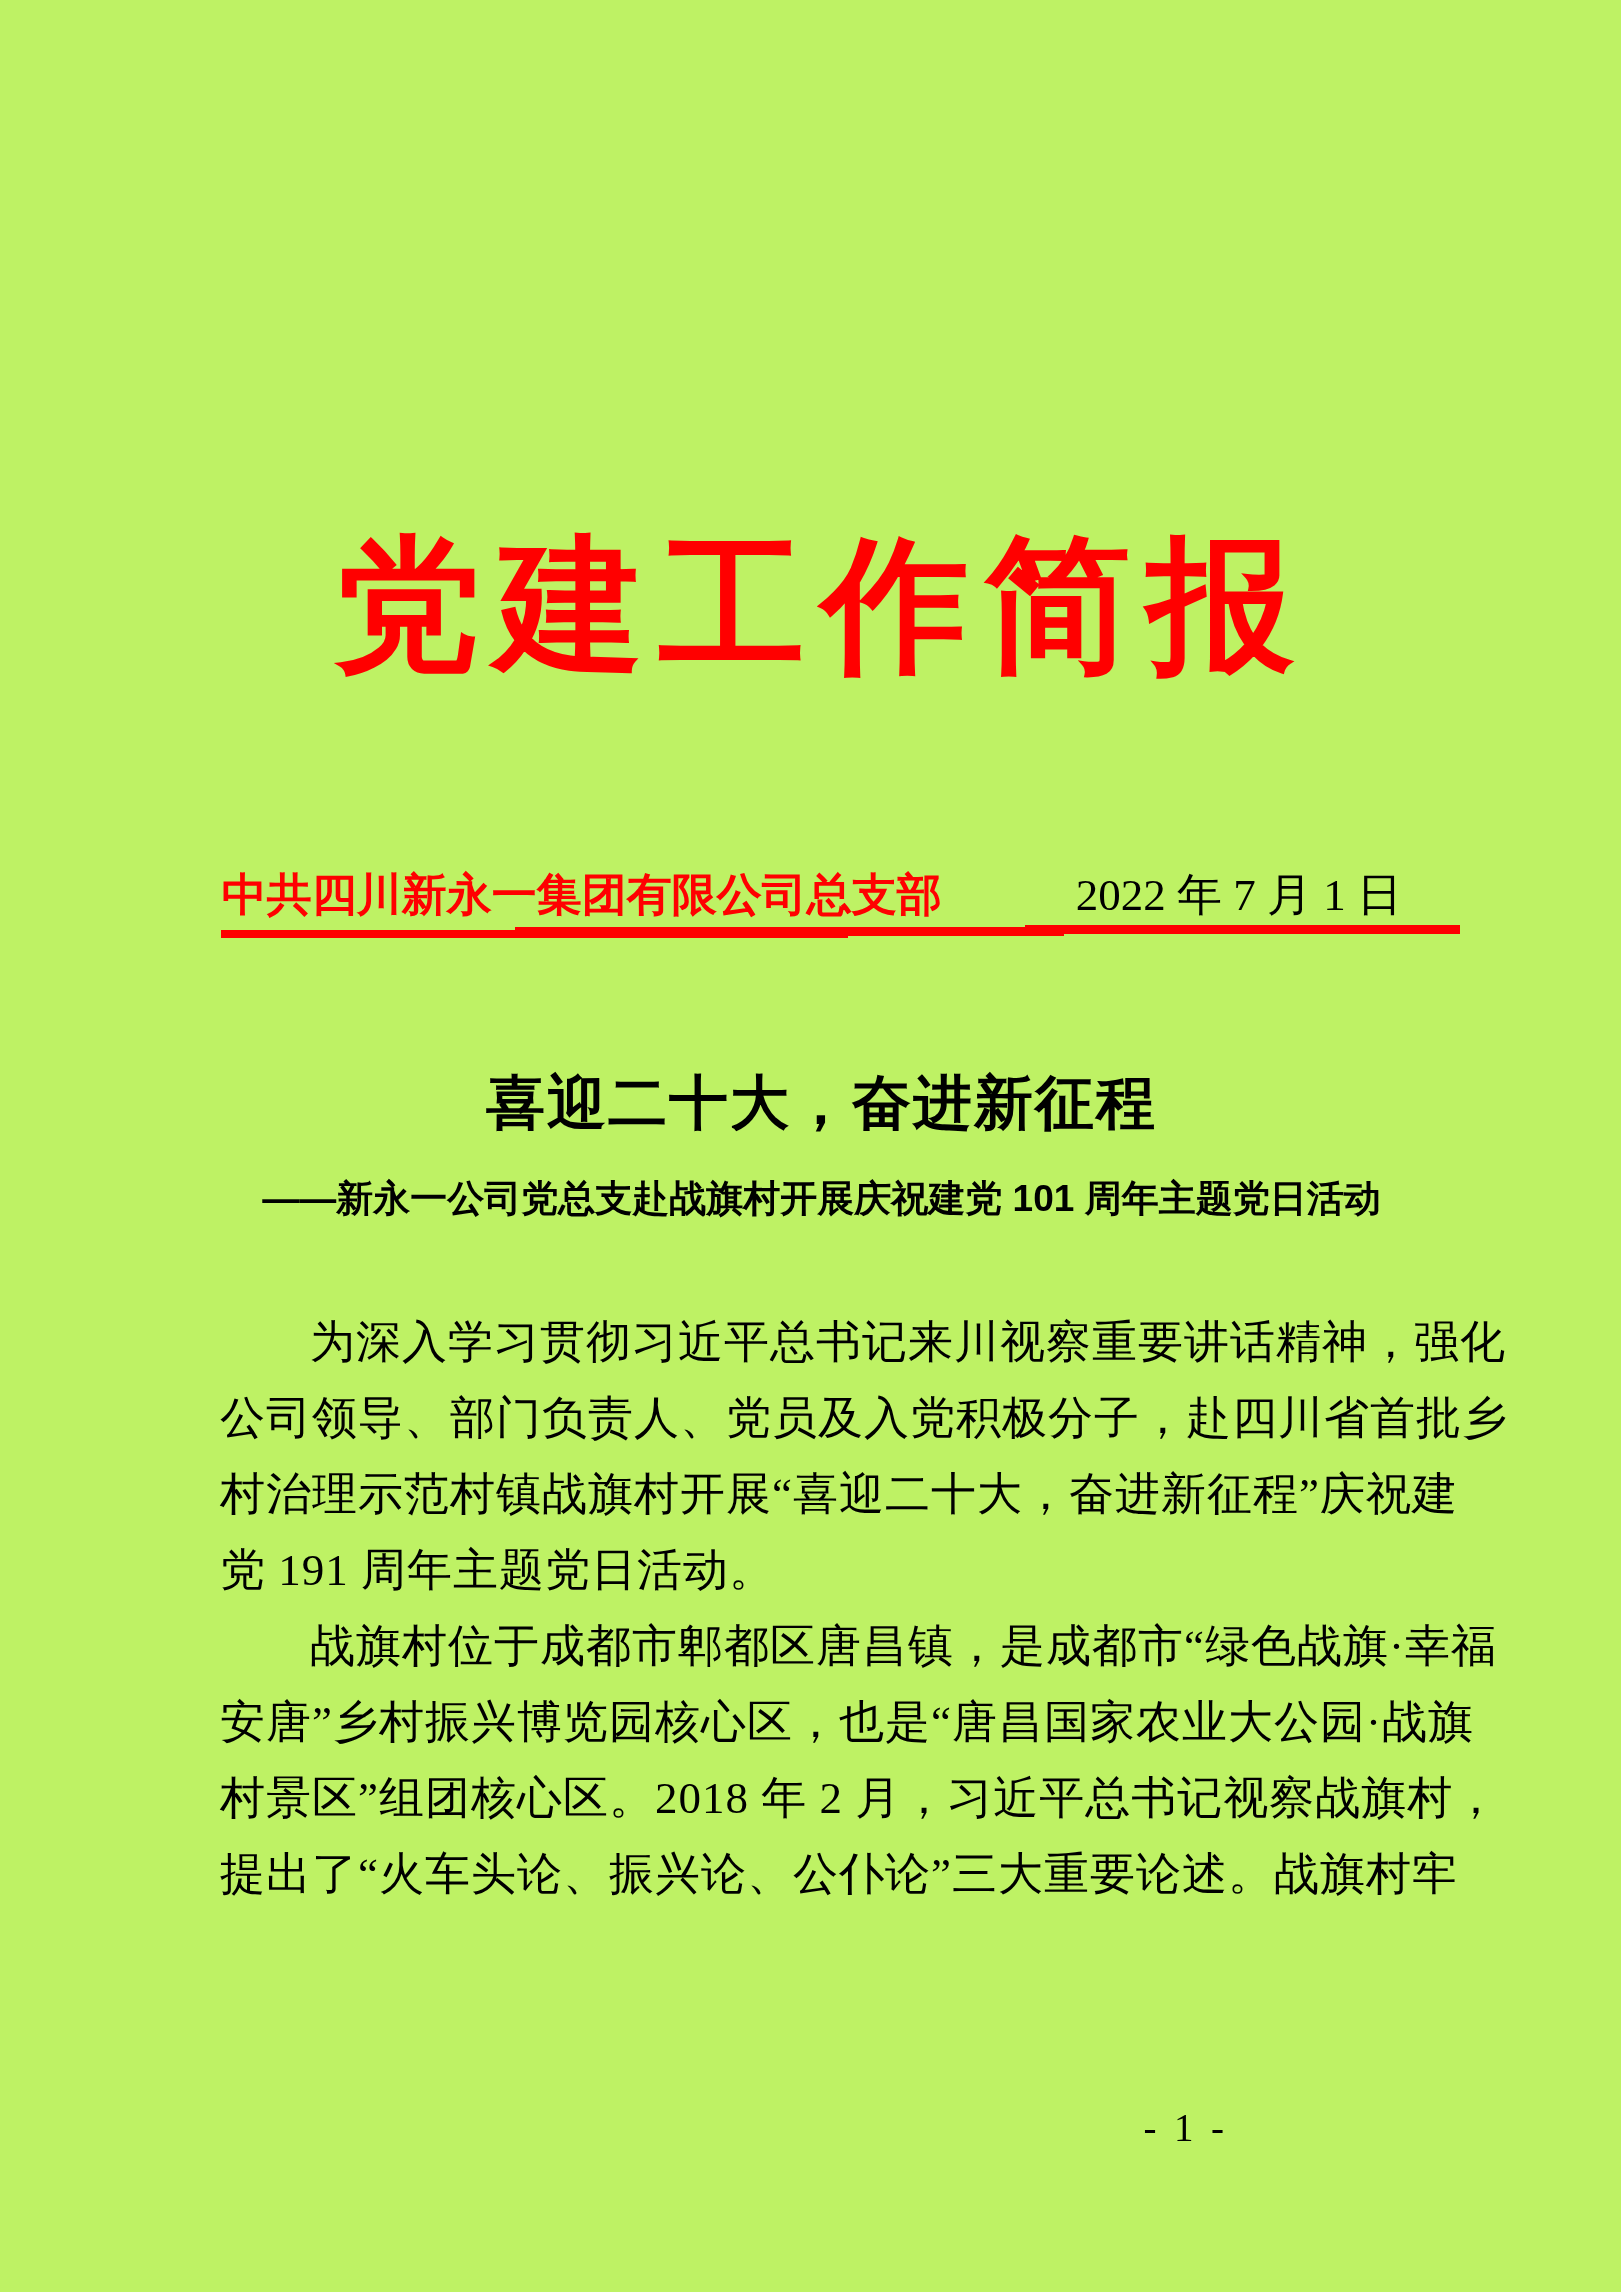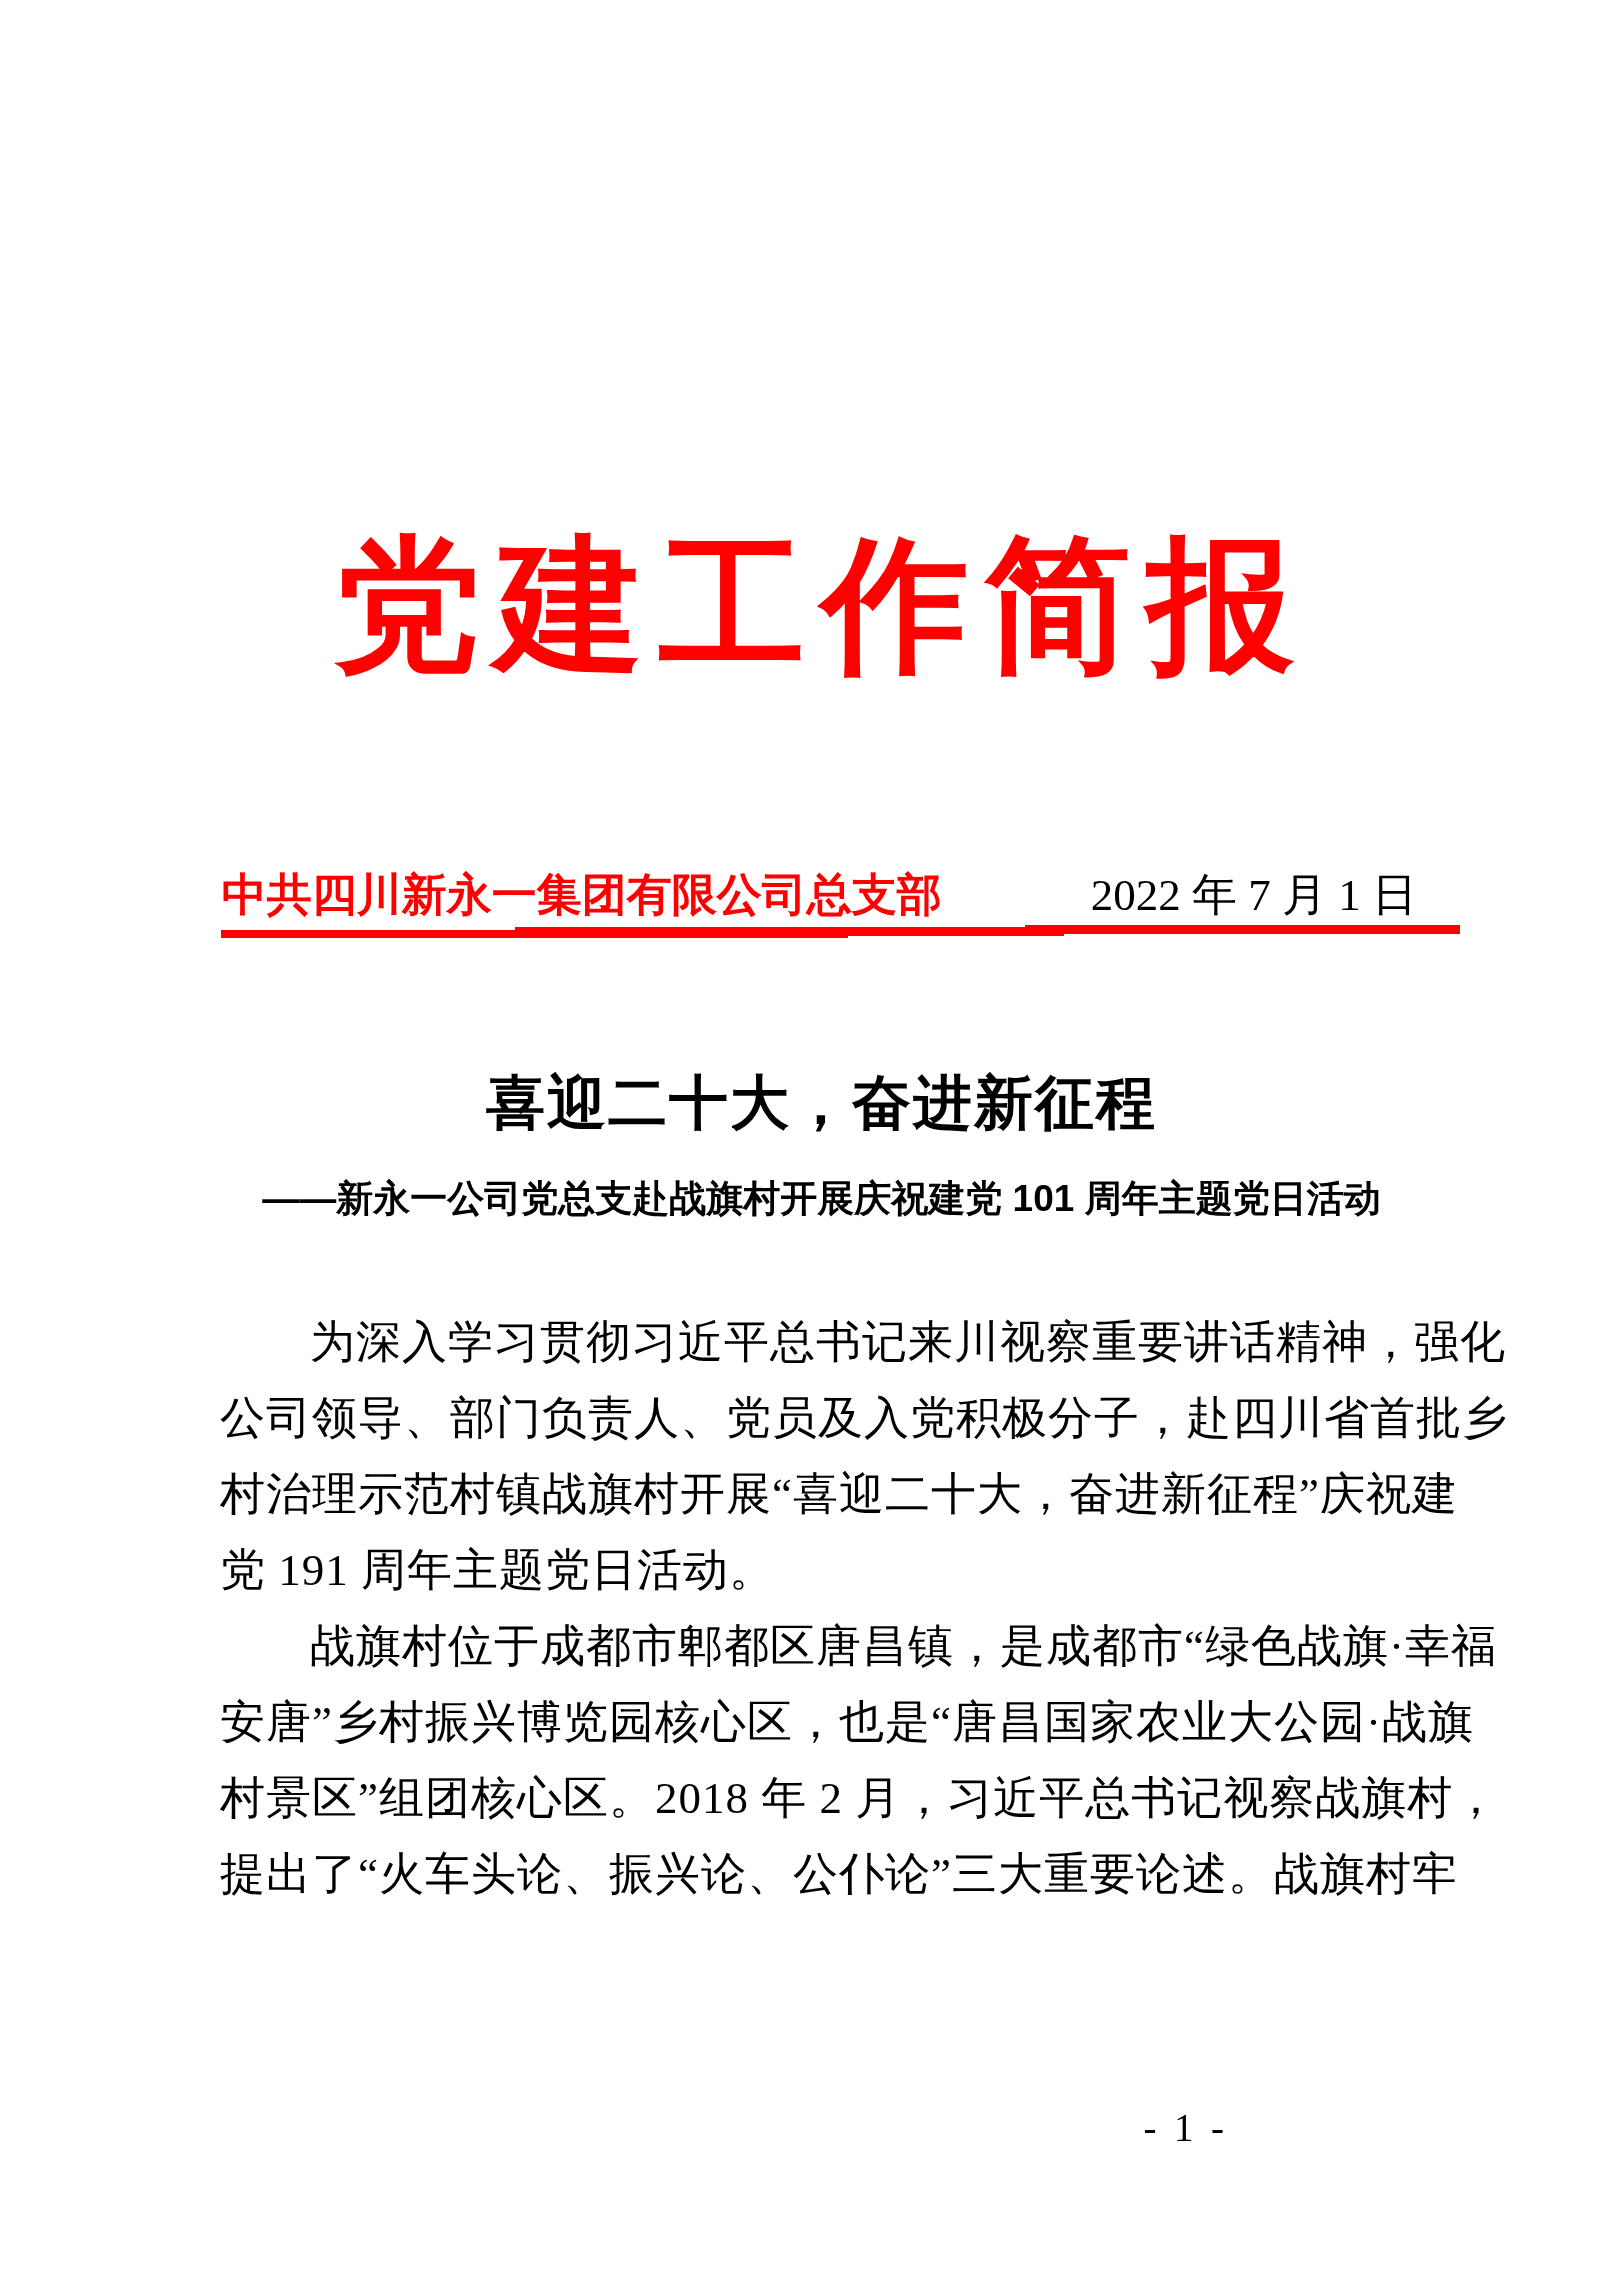--- a/index.html
+++ b/index.html
@@ -1,20 +1,20 @@
 <!DOCTYPE html>
 <html lang="zh"><head>
 <meta charset="utf-8">
 <style>
   html, body { margin: 0; padding: 0; background: #888; }
   .page {
     position: relative;
     width: 1621px;
     height: 2293px;
-    background: #ffffff;
+    background: #bef264;
     margin: 0 auto;
     overflow: hidden;
     font-family: "Liberation Serif", serif;
     color: #000000;
   }
   .content {
     position: absolute;
     left: 212px;
     top: 0;
     width: 1219px;
@@ -60,21 +60,21 @@
     margin-left: 9.8px;
     font-family: "Liberation Serif", serif;
     font-weight: bold;
     font-size: 45px;
     line-height: 51px;
     letter-spacing: 0px;
     color: #ff0000;
     white-space: nowrap;
   }
   .date {
-    margin-right: 14px;
+    margin-right: 29px;
     font-size: 45px;
     line-height: 51px;
     color: #000000;
     white-space: nowrap;
   }
   .rule {
     position: absolute;
     left: 221px;
     top: 924px;
     width: 1239px;

